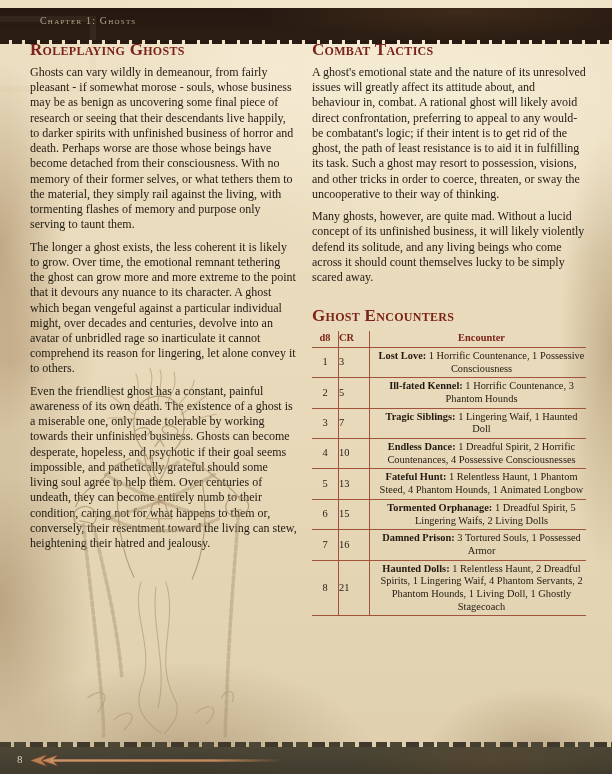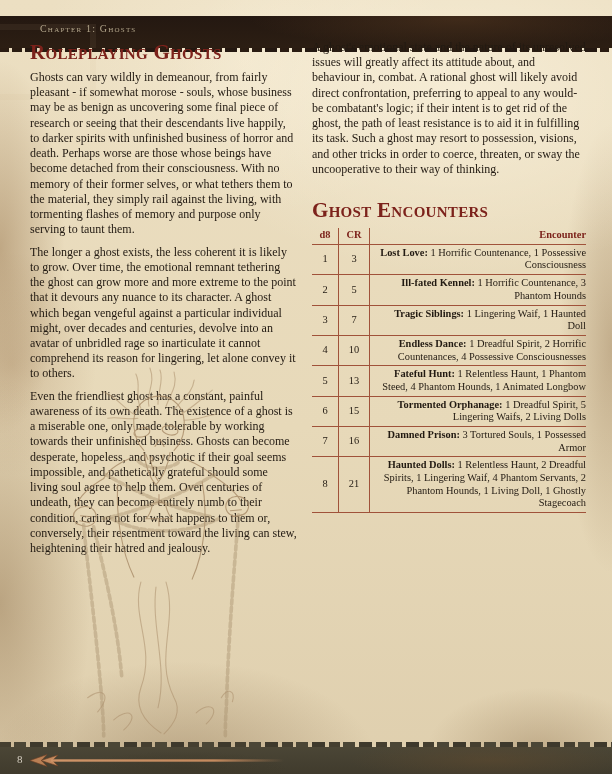--- a/index.html
+++ b/index.html
@@ -12,49 +12,49 @@
       radial-gradient(ellipse 300px 220px at 40% 8%, rgba(252,244,224,.40), rgba(252,244,224,0) 70%),
       radial-gradient(ellipse 90px 260px at 0% 32%, rgba(134,96,55,.42), rgba(134,96,55,0) 72%),
       radial-gradient(ellipse 120px 300px at 0% 78%, rgba(120,86,48,.38), rgba(120,86,48,0) 75%),
       radial-gradient(ellipse 120px 160px at 2% 47%, rgba(140,100,60,.25), rgba(140,100,60,0) 70%),
       radial-gradient(ellipse 260px 140px at 30% 99%, rgba(112,82,48,.35), rgba(112,82,48,0) 75%),
       radial-gradient(ellipse 70px 300px at 100% 45%, rgba(125,90,52,.35), rgba(125,90,52,0) 75%),
       radial-gradient(ellipse 160px 90px at 88% 97%, rgba(118,86,50,.30), rgba(118,86,50,0) 70%),
       linear-gradient(180deg,#ecdfc2 0%,#e7d9b9 55%,#dfcfae 100%);
   }
   
-  .top-band{position:absolute;top:16px;left:0;width:100%;height:32px;
+  .top-band{position:absolute;top:8px;left:0;width:100%;height:32px;
     background:
       radial-gradient(ellipse 300px 40px at 75% 10%, rgba(96,64,36,.45), rgba(96,64,36,0) 70%),
       linear-gradient(180deg,#241811,#2c1e13);}
   .top-band::after{content:"";position:absolute;top:100%;left:0;right:0;height:4px;
     background:repeating-linear-gradient(90deg,
       #2a1c12 0 9px, rgba(42,28,18,0) 9px 12px,
       #2a1c12 12px 22px, rgba(42,28,18,0) 22px 25px,
       #241811 25px 37px, rgba(42,28,18,0) 37px 40px);}
   .corner-ornament{position:absolute;left:-16px;top:8px;width:100px;height:64px;
     border:6px solid rgba(205,175,135,.08);}
   .chapter-title{position:absolute;left:40px;top:7px;font-variant:small-caps;
     letter-spacing:1.2px;font-size:10px;color:#b4a78c;}
   
   .col{position:absolute;top:40px;}
   .col-left{left:30px;width:267px;}
   .col-right{left:312px;width:274px;}
-  h2{font-variant:small-caps;font-weight:700;color:#7c221b;font-size:21px;
+  h2{font-variant:small-caps;font-weight:700;color:#7c221b;font-size:17px;
      letter-spacing:.3px;margin:0 0 5px;}
   p{margin:0 0 7px;font-size:12px;line-height:1.27;color:#221a12;}
   .enc-heading{margin-top:21px;}
   
   table{width:100%;border-collapse:collapse;font-size:10.4px;line-height:1.22;color:#221a12;}
   th{color:#7c221b;font-weight:700;text-align:center;padding:1px 0 2px;
      border-bottom:1px solid #a0523a;}
   td{border-bottom:1px solid #a0523a;padding:2px 0;vertical-align:middle;}
   .c-d8{width:26px;text-align:center;border-right:1px solid #a0523a;margin-left:28px;}
-  .c-cr{width:30px;text-align:center;border-right:1px solid #a0523a;}
-  .c-enc{padding-left:7px;text-align:right;font-family:Liberation Serif, serif;}
+  .c-cr{width:30px;text-align:left;border-right:1px solid #a0523a;}
+  .c-enc{padding-left:7px;text-align:center;font-family:Liberation Serif, serif;}
   .c-enc b{font-weight:700;}
   
   .ghost-sketch{position:absolute;left:45px;top:366px;width:232px;height:382px;opacity:.8;}
   .ghost-sketch path,.ghost-sketch ellipse{fill:none;stroke:#a88b68;stroke-width:1.1;
      stroke-linecap:round;stroke-linejoin:round;}
   .ghost-sketch .chain{stroke:#a8906e;stroke-width:3.6;stroke-dasharray:4.5 3.2;opacity:.55;}
   .ghost-sketch .thin{opacity:.65;}
   
   .footer-band{position:absolute;left:0;bottom:0;width:100%;height:27px;
     background:
@@ -140,21 +140,23 @@
       <path d="M120,215 C132,255 108,290 128,330 C136,344 128,356 118,366"></path>
       <path d="M110,220 C105,260 122,300 112,340"></path>
       <path d="M42,330 C58,318 66,328 52,344"></path>
       <path d="M68,352 C84,338 94,348 78,362"></path>
       <path d="M150,345 C165,332 175,342 160,356"></path>
       <path d="M175,330 C180,320 190,322 186,334"></path>
     </g>
   </svg>
 
   <div class="col col-right">
+    <h2>Combat Tactics</h2>
     <p>A ghost's emotional state and the nature of its unresolved issues will greatly affect its attitude about, and behaviour in, combat. A rational ghost will likely avoid direct confrontation, preferring to appeal to any would-be combatant's logic; if their intent is to get rid of the ghost, the path of least resistance is to aid it in fulfilling its task. Such a ghost may resort to possession, visions, and other tricks in order to coerce, threaten, or sway the uncooperative to their way of thinking.</p>
+    <p>Many ghosts, however, are quite mad. Without a lucid concept of its unfinished business, it will likely violently defend its solitude, and any living beings who come across it should count themselves lucky to be simply scared away.</p>
 
     <h2 class="enc-heading">Ghost Encounters</h2>
     <table>
       <thead>
         <tr>
           <th class="c-d8">d8</th>
           <th class="c-cr">CR</th>
           <th class="c-enc">Encounter</th>
         </tr>
       </thead>

